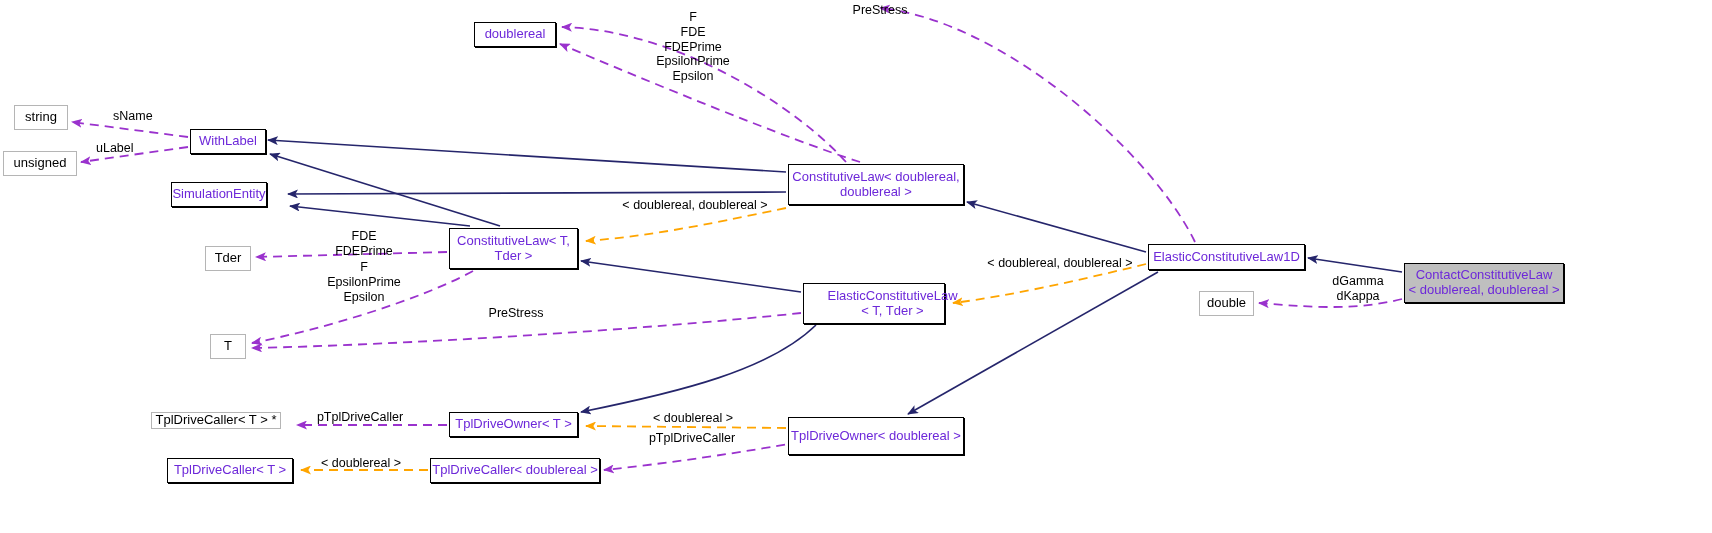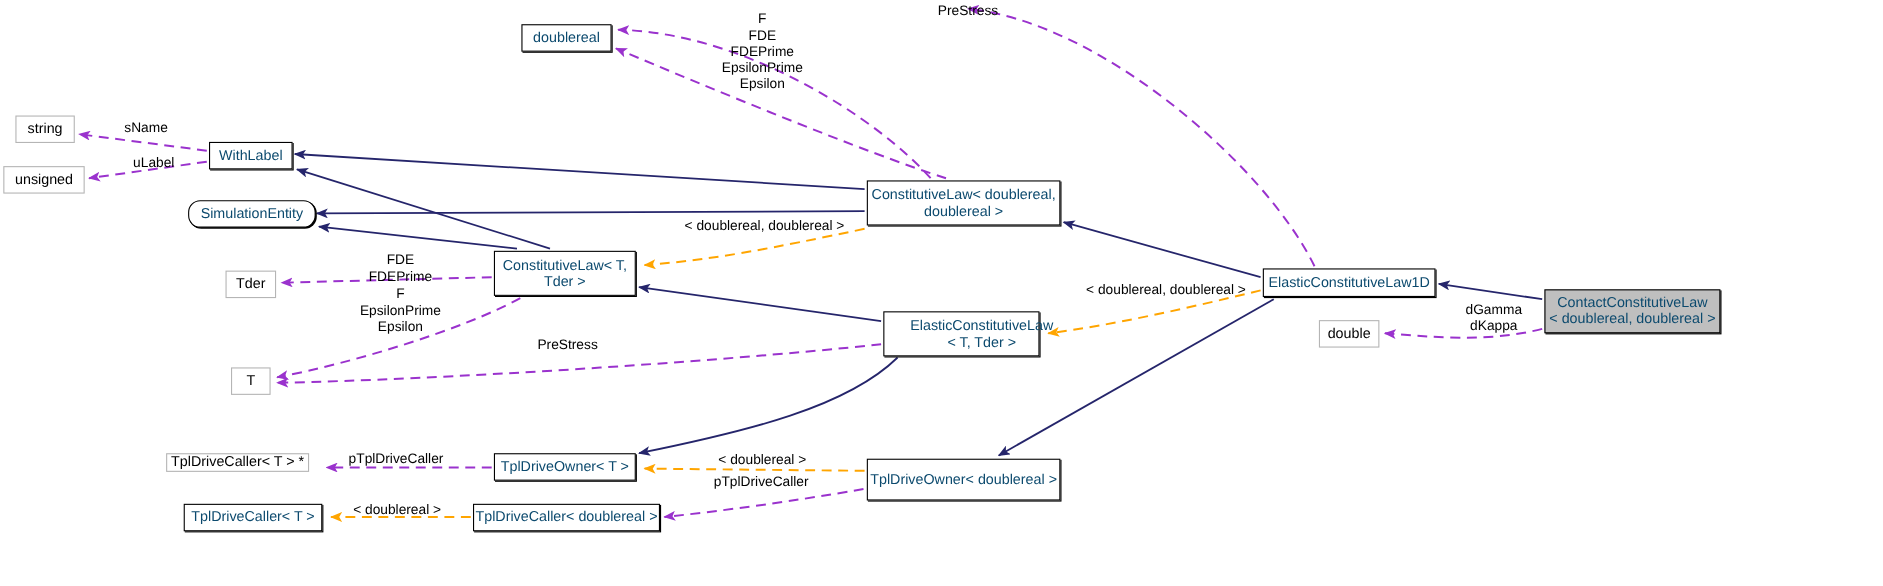--- a/index.html
+++ b/index.html
@@ -1,20 +1,20 @@
 <!DOCTYPE html>
 <html><head>
 <meta charset="utf-8">
 <style>
   html,body{margin:0;padding:0;background:#ffffff;}
   body{font-family:"Liberation Sans","DejaVu Sans",sans-serif;}
   #diagram{position:relative;width:1712px;height:533px;background:#fff;overflow:hidden;}
   svg#edges{position:absolute;left:0;top:0;width:1712px;height:533px;}
   .node{position:absolute;box-sizing:border-box;display:flex;align-items:center;justify-content:center;
-        text-align:center;line-height:1.12;color:#0c4a6e;background:#ffffff;}
+        text-align:center;line-height:1.12;color:#6d28d9;background:#ffffff;}
   .node .lbl{display:block;white-space:pre;}
   
   .n-solid{border:1px solid #000;box-shadow:1px 1px 0 0 #000;font-size:13px;}
   
   .n-grey{border:1px solid #b5b5b5;font-size:13px;color:#000;background:#fff;}
   
   .n-current{border:1px solid #000;box-shadow:1px 1px 0 0 #000;background:#bfbfbf;font-size:13px;}
   .edge-label{position:absolute;font-size:12.5px;color:#000;white-space:pre;text-align:center;line-height:1.18;}
 </style>
 </head>
@@ -98,21 +98,21 @@
     </div>
   <div class="node n-grey" style="left: 14px; top: 105px; width: 54px; height: 25px;">
       <span class="lbl">string</span>
     </div>
   <div class="node n-grey" style="left: 3px; top: 151px; width: 74px; height: 25px;">
       <span class="lbl">unsigned</span>
     </div>
   <div class="node n-solid" style="left: 190px; top: 129px; width: 76px; height: 25px;">
       <span class="lbl">WithLabel</span>
     </div>
-  <div class="node n-solid" style="left: 171px; top: 182px; width: 116px; height: 25px; border-radius: 11px;">
+  <div class="node n-solid" style="left: 171px; top: 182px; width: 96px; height: 25px;">
       <span class="lbl">SimulationEntity</span>
     </div>
   <div class="node n-solid" style="left: 788px; top: 164px; width: 176px; height: 41px;">
       <span class="lbl">ConstitutiveLaw&lt; doublereal,
 doublereal &gt;</span>
     </div>
   <div class="node n-grey" style="left: 205px; top: 246px; width: 46px; height: 25px;">
       <span class="lbl">Tder</span>
     </div>
   <div class="node n-solid" style="left: 449px; top: 228px; width: 129px; height: 41px;">
@@ -152,21 +152,21 @@
       <span class="lbl">TplDriveCaller&lt; doublereal &gt;</span>
     </div>
 
   <div class="edge-label" style="left: 840px; top: 3px; width: 80px; text-align: center;">PreStress</div>
   <div class="edge-label" style="left: 650px; top: 10px; width: 86px; text-align: center;">F
 FDE
 FDEPrime
 EpsilonPrime
 Epsilon</div>
   <div class="edge-label" style="left: 96px; top: 109px; width: 56px; text-align: left; margin-left: 17px;">sName</div>
-  <div class="edge-label" style="left: 96px; top: 141px; width: 52px; text-align: left; margin-left: 25px;">uLabel</div>
+  <div class="edge-label" style="left: 96px; top: 141px; width: 52px; text-align: left;">uLabel</div>
   <div class="edge-label" style="left: 620px; top: 198px; width: 150px; text-align: center;">&lt; doublereal, doublereal &gt;</div>
   <div class="edge-label" style="left: 322px; top: 229px; width: 84px; text-align: center;">FDE
 FDEPrime</div>
   <div class="edge-label" style="left: 308px; top: 260px; width: 112px; text-align: center;">F
 EpsilonPrime
 Epsilon</div>
   <div class="edge-label" style="left: 985px; top: 256px; width: 150px; text-align: center;">&lt; doublereal, doublereal &gt;</div>
   <div class="edge-label" style="left: 1325px; top: 274px; width: 66px; text-align: center;">dGamma
 dKappa</div>
   <div class="edge-label" style="left: 478px; top: 306px; width: 76px; text-align: center;">PreStress</div>

